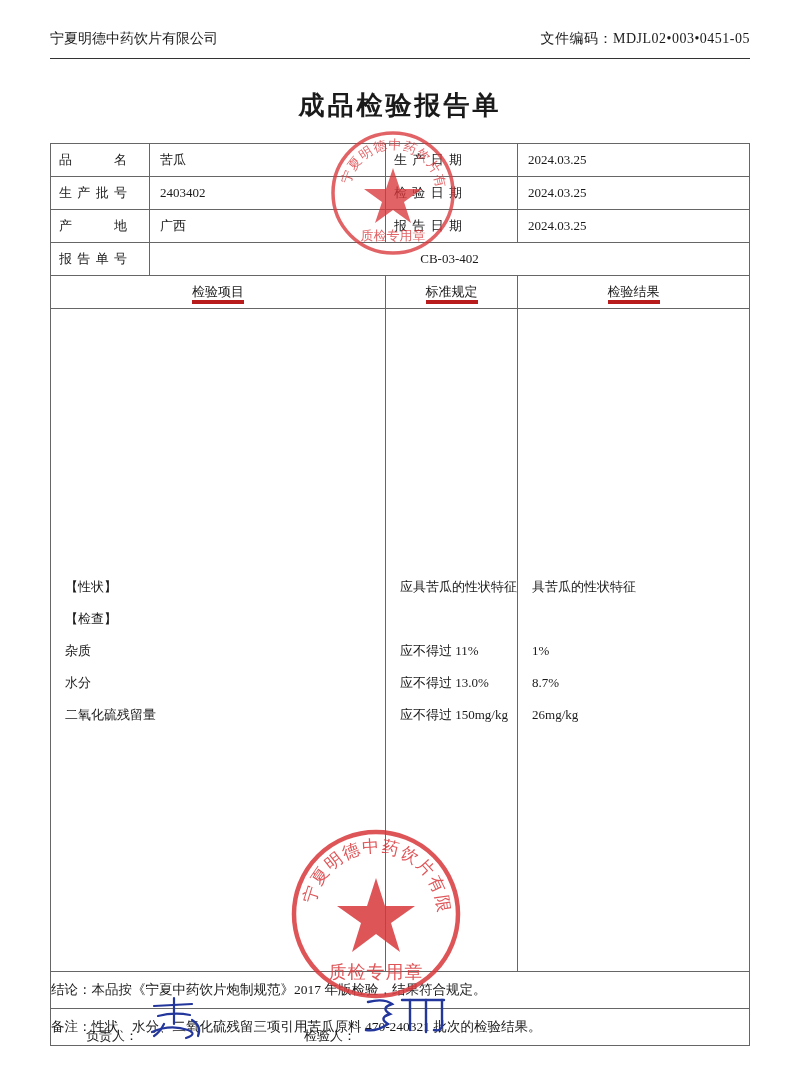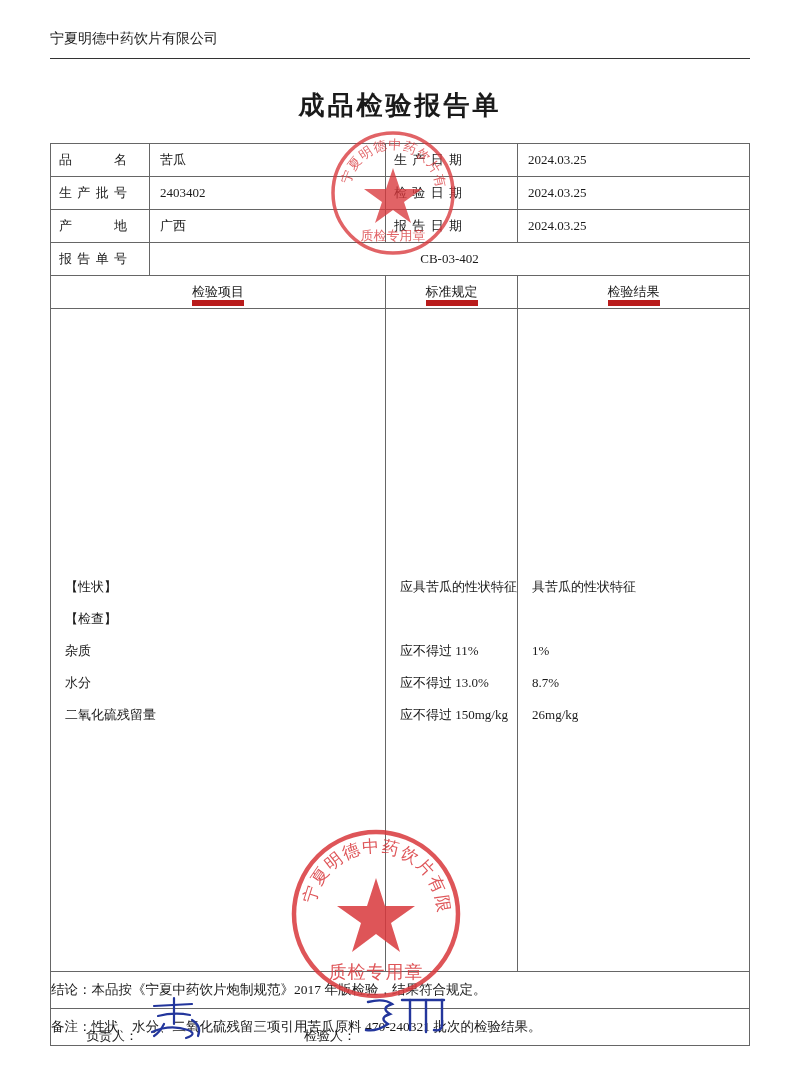--- a/index.html
+++ b/index.html
@@ -89,21 +89,21 @@
     text-align: center;
   }
 
   
   .colhead td {
     height: 42px;
     text-align: center;
     font-size: 13px;
   }
   .colhead span {
-    border-bottom: 6px solid #b91c1c;
+    border-bottom: 4px solid #b91c1c;
     padding-bottom: 1px;
   }
 
   
   .results-cell {
     height: 640px !important;
     vertical-align: top;
     padding: 22px 0 0 0 !important;
   }
   .res-list {
@@ -171,20 +171,23 @@
     opacity: 0.85;
   }
 </style>
 </head>
 <body>
 
 <div class="page">
 
   <div class="header-row">
     <div class="header-left">宁夏明德中药饮片有限公司</div>
+    <div class="header-right">
+      <span>文件编码：</span><span>MDJL02•003•0451-05</span>
+    </div>
   </div>
   <div class="hr-line"></div>
 
   <div class="doc-title">成品检验报告单</div>
 
   <table class="maintable">
     <tbody>
         <tr>
       <td class="cell-label"><span class="lbl-inner">品　　名</span></td>
       <td class="cell-val" style="width:215px">苦瓜</td>

